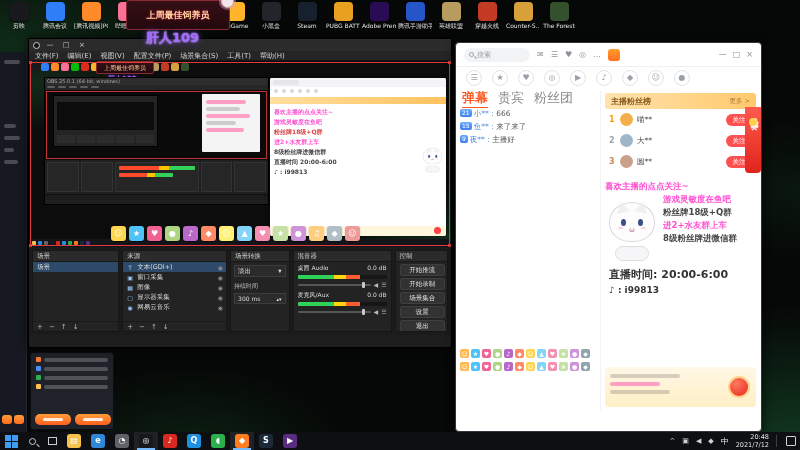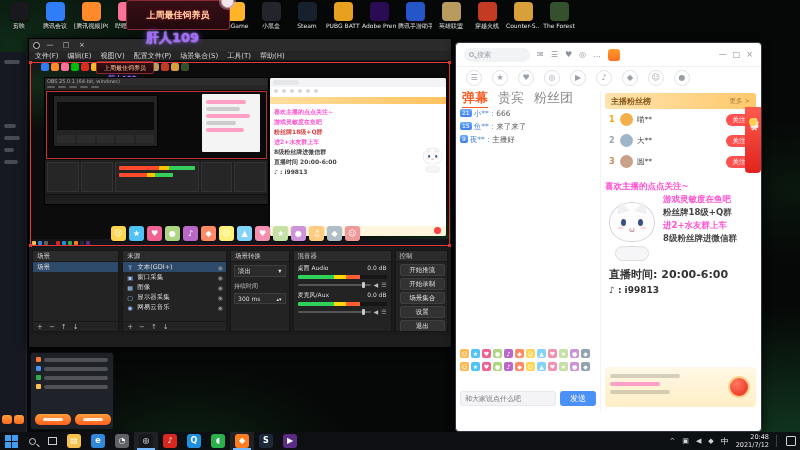--- a/index.html
+++ b/index.html
@@ -702,24 +702,20 @@
               <span class="emote" style="background: rgb(186, 104, 200);">♪</span>
               <span class="emote" style="background: rgb(255, 138, 101);">◆</span>
               <span class="emote" style="background: rgb(255, 213, 79);">☺</span>
               <span class="emote" style="background: rgb(129, 212, 250);">▲</span>
               <span class="emote" style="background: rgb(244, 143, 177);">♥</span>
               <span class="emote" style="background: rgb(197, 225, 165);">★</span>
               <span class="emote" style="background: rgb(206, 147, 216);">●</span>
               <span class="emote" style="background: rgb(144, 164, 174);">◆</span>
             </div>
         </div>
-        <div class="dy-input-row">
-          <input class="dy-input" placeholder="和大家说点什么吧" style="">
-          <button class="dy-send">发送</button>
-        </div>
       </div>
 
       <div class="dy-right">
         <div class="dy-gold">
           <b>主播粉丝榜</b>
           <i>更多 &gt;</i>
         </div>
         <div>
 
             <div class="rank-row">

